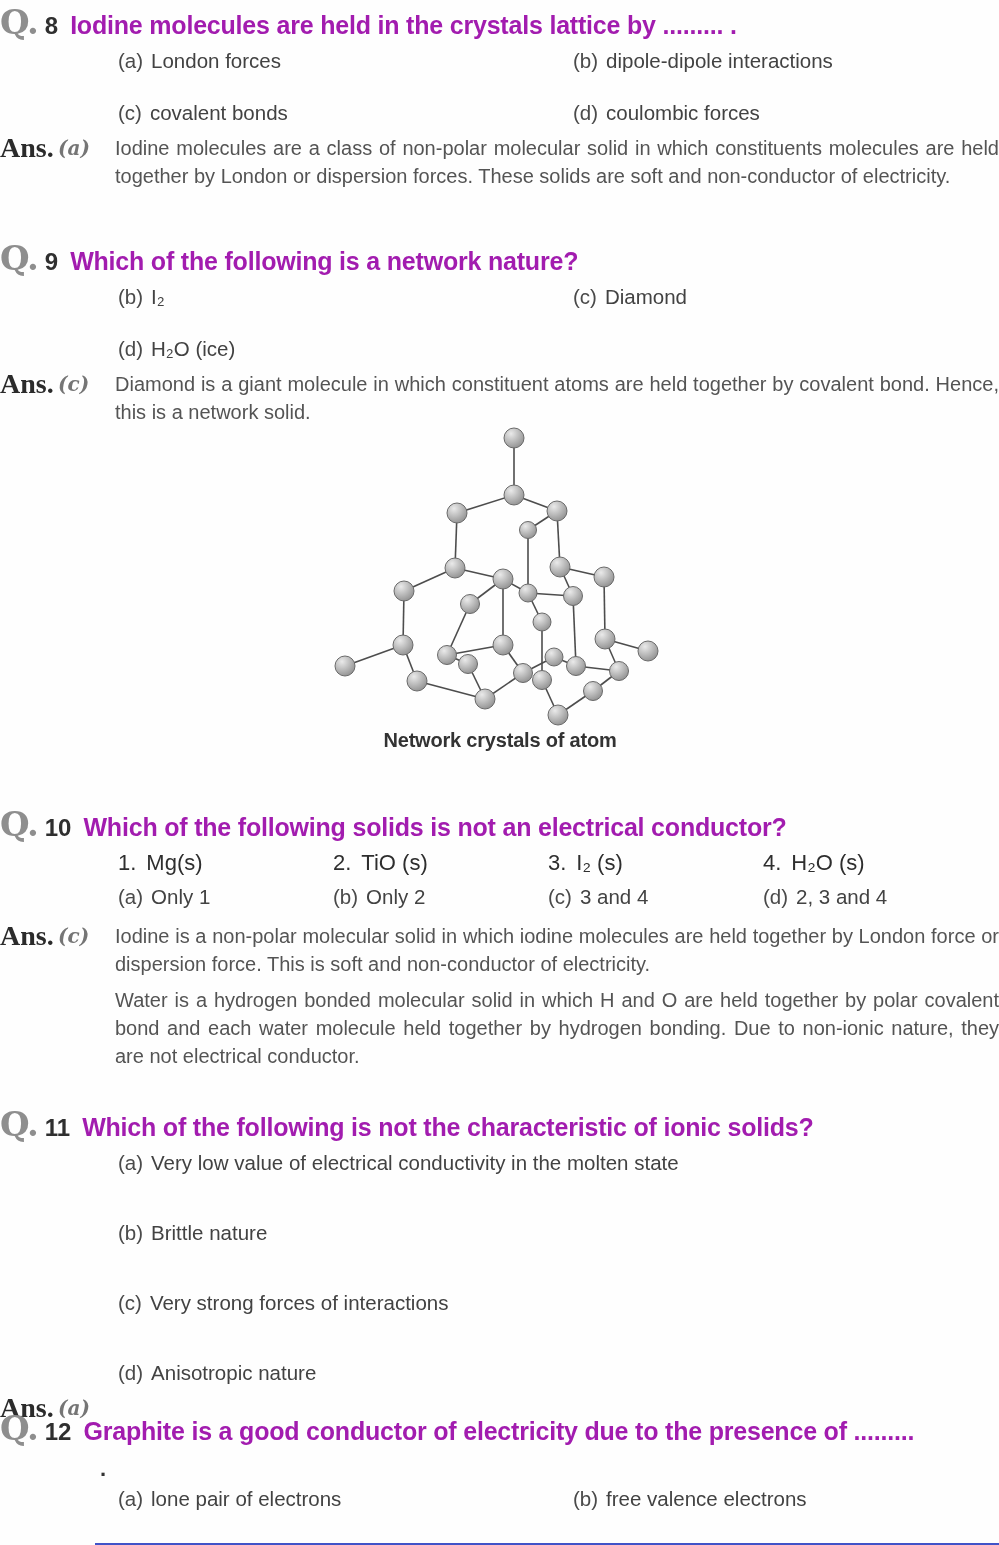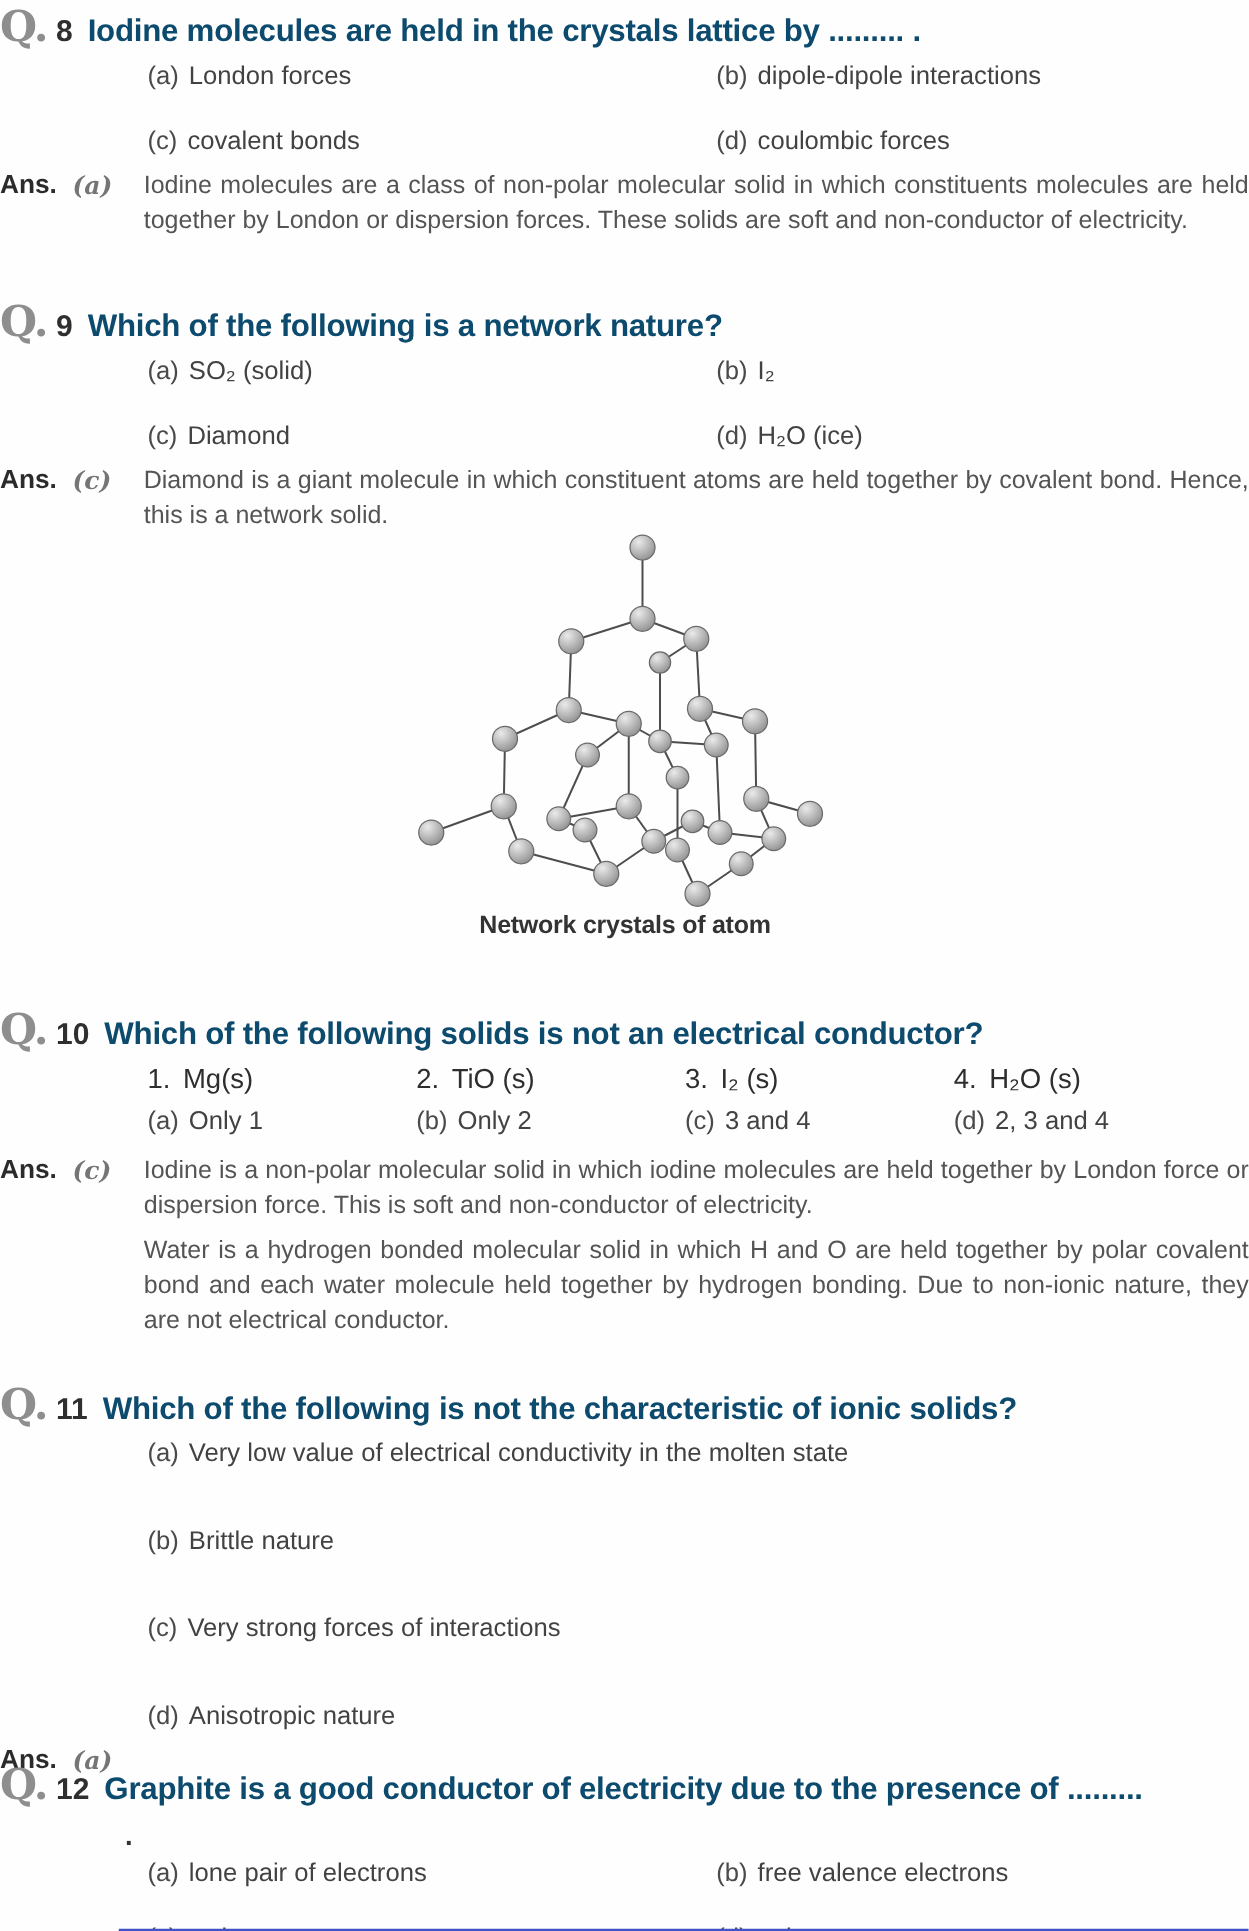--- a/index.html
+++ b/index.html
@@ -12,36 +12,36 @@
   .section{position:absolute;left:0;width:999px;}
 
   
   .qhead{display:flex;align-items:baseline;}
   .qbadge{
     font-family:"DejaVu Serif", serif;font-weight:700;font-style:normal;
     font-size:34px;color:#8e8e8e;line-height:36px;flex:0 0 auto;
     letter-spacing:-1px;
   }
   .qnum{font-weight:700;font-size:24px;color:#2f2f2f;margin-left:7px;flex:0 0 auto;}
-  .qtext{font-weight:700;font-size:25px;color:#0c4a6e;margin-left:12px;letter-spacing:-0.2px;line-height:34px;}
+  .qtext{font-weight:700;font-size:25px;color:#a21caf;margin-left:12px;letter-spacing:-0.2px;line-height:34px;}
 
   
   .opts{margin-left:118px;display:grid;row-gap:12px;margin-top:8px;}
   .opts.two{grid-template-columns:425px auto;gap:30px;}
   .opts.four{grid-template-columns:215px 215px 215px auto;}
   .opts.one{grid-template-columns:auto;gap:48px;}
   .opt{font-size:20.5px;color:#424242;line-height:22px;white-space:nowrap;}
   .opt .ol{margin-right:8px;color:#4a4a4a;}
   .items{margin-left:118px;display:grid;grid-template-columns:215px 215px 215px auto;margin-top:6px;margin-bottom:10px;}
   .item{font-size:22px;color:#2e2e2e;line-height:26px;white-space:nowrap;}
   .item .il{margin-right:10px;}
 
   
   .ans{display:flex;align-items:flex-start;margin-top:10px;}
-  .ans-label{flex:0 0 58px;font-weight:700;font-size:21px;color:#2b2b2b;line-height:28px;}
+  .ans-label{flex:0 0 58px;font-weight:700;font-size:28px;color:#2b2b2b;line-height:28px;font-family:Liberation Serif, serif;}
   .ans-choice{flex:0 0 52px;font-family:"DejaVu Serif", serif;font-style:italic;font-weight:700;
               font-size:20px;color:#757575;line-height:28px;}
   .ans-body{flex:1;margin-left:5px;}
   .ans-body p{margin:0 0 8px 0;font-size:20px;color:#545454;line-height:28px;text-align:justify;}
   .ans-body p:last-child{margin-bottom:0;}
 
   
   #network-figure{position:absolute;left:330px;top:424px;width:340px;height:302px;}
   #figure-caption{position:absolute;left:280px;top:729px;width:440px;text-align:center;
                   font-weight:700;font-size:20px;color:#333333;letter-spacing:-0.2px;}
@@ -83,21 +83,20 @@
   </div>
 </div>
 
 <div class="section" id="q9">
   <div class="qhead">
     <span class="qbadge">Q.</span>
     <span class="qnum">9</span>
     <span class="qtext">Which of the following is a network nature?</span>
   </div>
   <div class="opts two">
-    <div class="opt"><span class="ol">(a)</span><span>SO₂ (solid)</span></div>
     <div class="opt"><span class="ol">(b)</span><span>I₂</span></div>
     <div class="opt"><span class="ol">(c)</span><span>Diamond</span></div>
     <div class="opt"><span class="ol">(d)</span><span>H₂O  (ice)</span></div>
   </div>
   <div class="ans">
     <span class="ans-label">Ans.</span>
     <span class="ans-choice">(c)</span>
     <div class="ans-body">
       <p>Diamond is a giant molecule in which constituent atoms are held together by covalent bond. Hence, this is a network solid.</p>
     </div>

